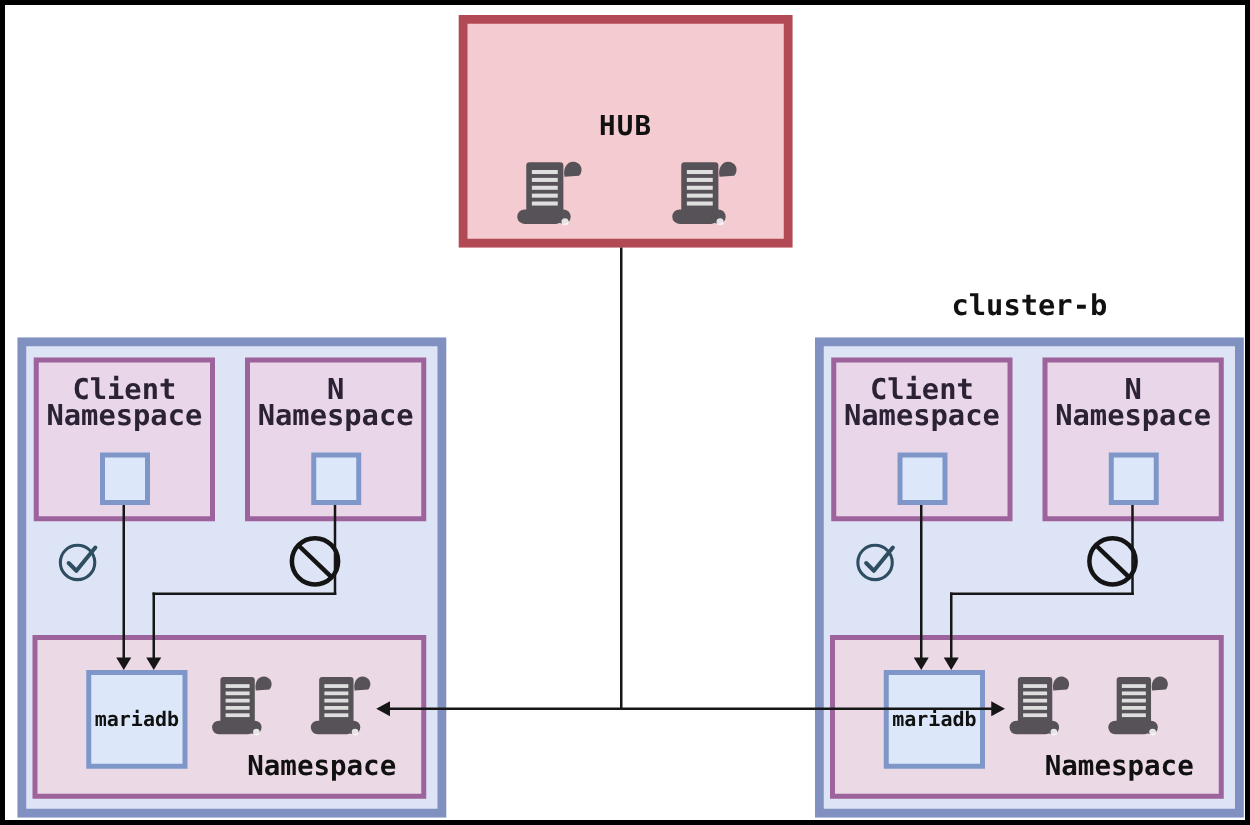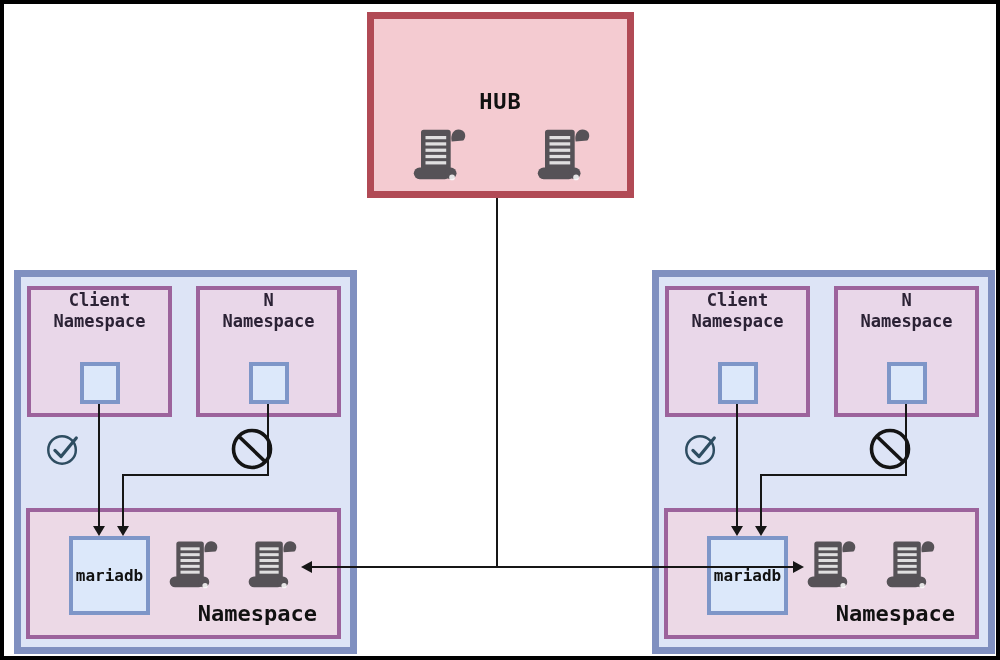--- a/index.html
+++ b/index.html
@@ -41,21 +41,21 @@
   .cluster{
     position:absolute;top:266px;width:343px;height:384px;box-sizing:border-box;
     border:7px solid var(--cluster-border);background:var(--cluster-fill);
   }
   .cl-a{left:10px;} .cl-b{left:648px;}
   .ns{
     position:absolute;top:9px;width:145px;height:131px;box-sizing:border-box;
     border:4px solid var(--namespace-border);background:var(--namespace-fill);
   }
   .ns-client{left:6px;} .ns-n{left:175px;}
-  .ns-label{text-align:center;font-size:17px;line-height:21px;color:var(--label-text);}
+  .ns-label{padding-top:12px;text-align:center;font-size:23px;line-height:21px;color:var(--label-text);}
   .pod-square{
     position:absolute;left:50%;transform:translateX(-50%);bottom:9px;
     width:40px;height:42px;box-sizing:border-box;
     border:4px solid var(--pod-border);background:var(--pod-fill);
   }
   .icon-check{position:absolute;left:23px;top:153px;width:38px;height:38px;color:var(--check-icon);}
   .icon-prohibited{position:absolute;left:208px;top:149px;width:46px;height:46px;color:var(--prohibited-icon);}
   .ns-bottom{
     position:absolute;left:5px;top:231px;width:315px;height:131px;box-sizing:border-box;
     border:4px solid var(--namespace-border);background:var(--workload-ns-fill);
@@ -115,20 +115,21 @@
     <div class="hub-icons">
       <svg class="scroll hub-size" viewBox="0 0 60 64">
           <use href="#def-scroll"></use>
         </svg>
       <svg class="scroll hub-size" viewBox="0 0 60 64">
           <use href="#def-scroll"></use>
         </svg>
     </div>
   </div>
 
+  <div class="cluster-title ct-b">cluster-b</div>
 
   <div class="cluster cl-a">
     <div class="ns ns-client">
       <div class="ns-label">
         <div>Client</div>
         <div>Namespace</div>
       </div>
       <div class="pod-square"></div>
     </div>
     <div class="ns ns-n">

